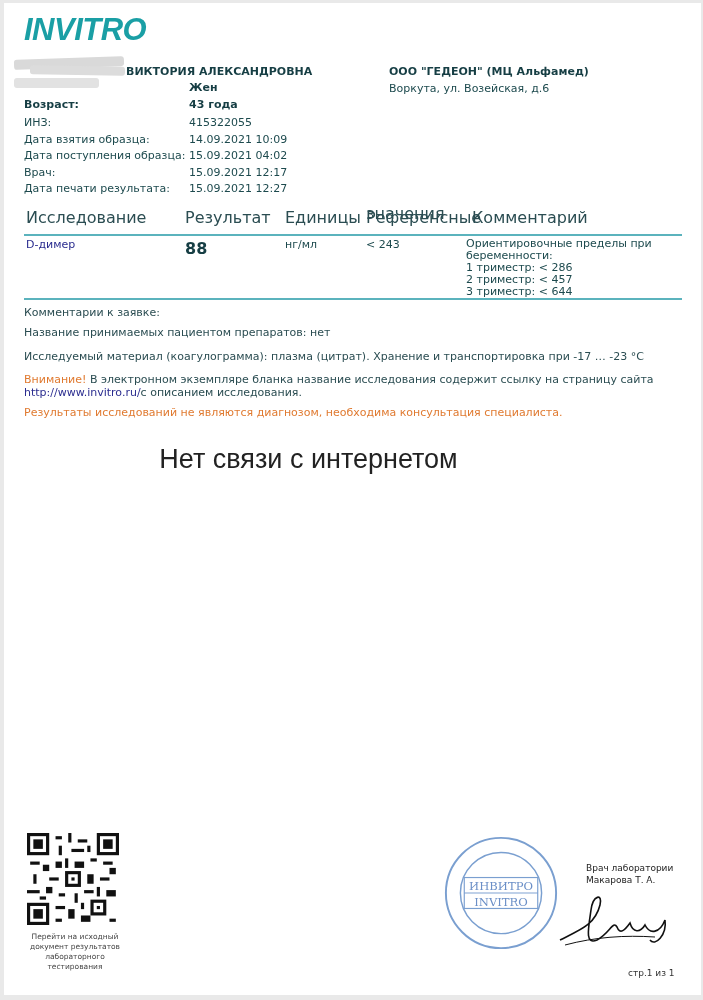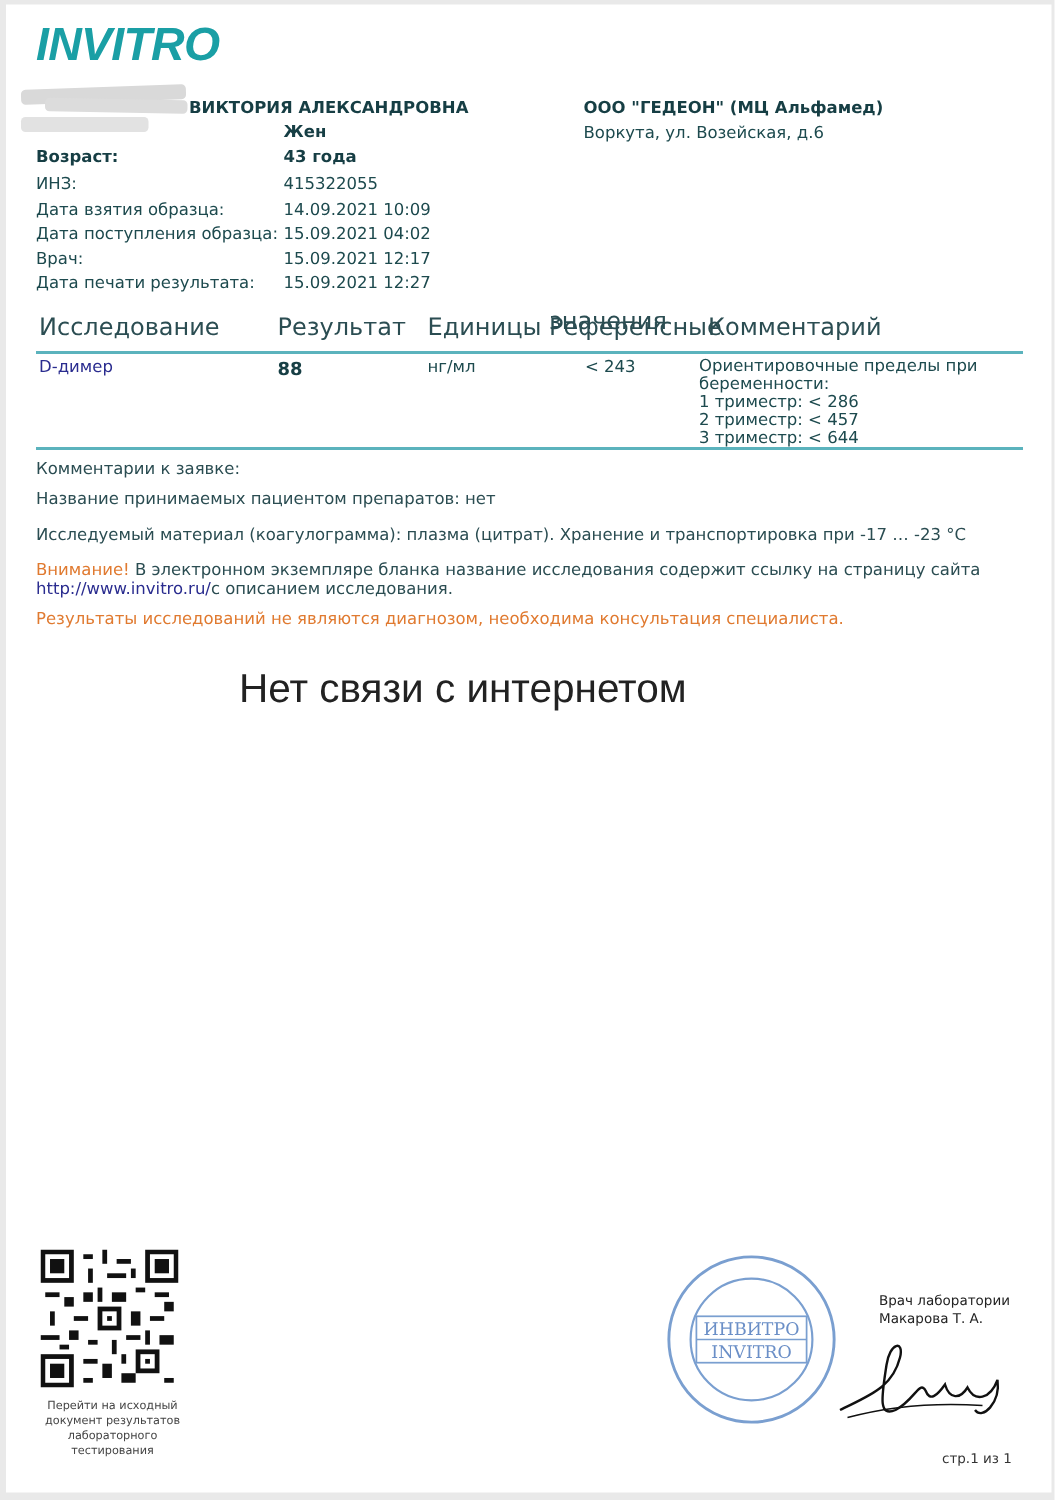--- a/index.html
+++ b/index.html
@@ -71,23 +71,23 @@
 <div class="abs tbl-h" style="left:26px;">Исследование</div>
 <div class="abs tbl-h" style="left:185px;">Результат</div>
 <div class="abs tbl-h" style="left:285px;">Единицы</div>
 <div class="abs tbl-h" style="left:366px;">Референсные</div>
 <div class="abs tbl-h" style="left:366px; top:204px;">значения</div>
 <div class="abs tbl-h" style="left:472px;">Комментарий</div>
 
 <div class="line" style="top:234px;"></div>
 
 <div class="abs hdr" style="left:26px; top:238px; color:#2a2c8f;">D-димер</div>
-<div class="abs hdr b" style="left:185px; top:239px; font-size:12px;">88</div>
+<div class="abs hdr b" style="left:185px; top:239px; font-size:16px;">88</div>
 <div class="abs hdr" style="left:285px; top:238px;">нг/мл</div>
-<div class="abs hdr" style="left:366px; top:238px;margin-left:24px;">&lt; 243</div>
+<div class="abs hdr" style="left:366px; top:238px;">&lt; 243</div>
 <div class="abs hdr" style="left:466px; top:238px; line-height:12px;">
   <div>Ориентировочные пределы при</div>
   <div>беременности:</div>
   <div>1 триместр: &lt; 286</div>
   <div>2 триместр: &lt; 457</div>
   <div>3 триместр: &lt; 644</div>
 </div>
 
 <div class="line" style="top:298px;"></div>
 

